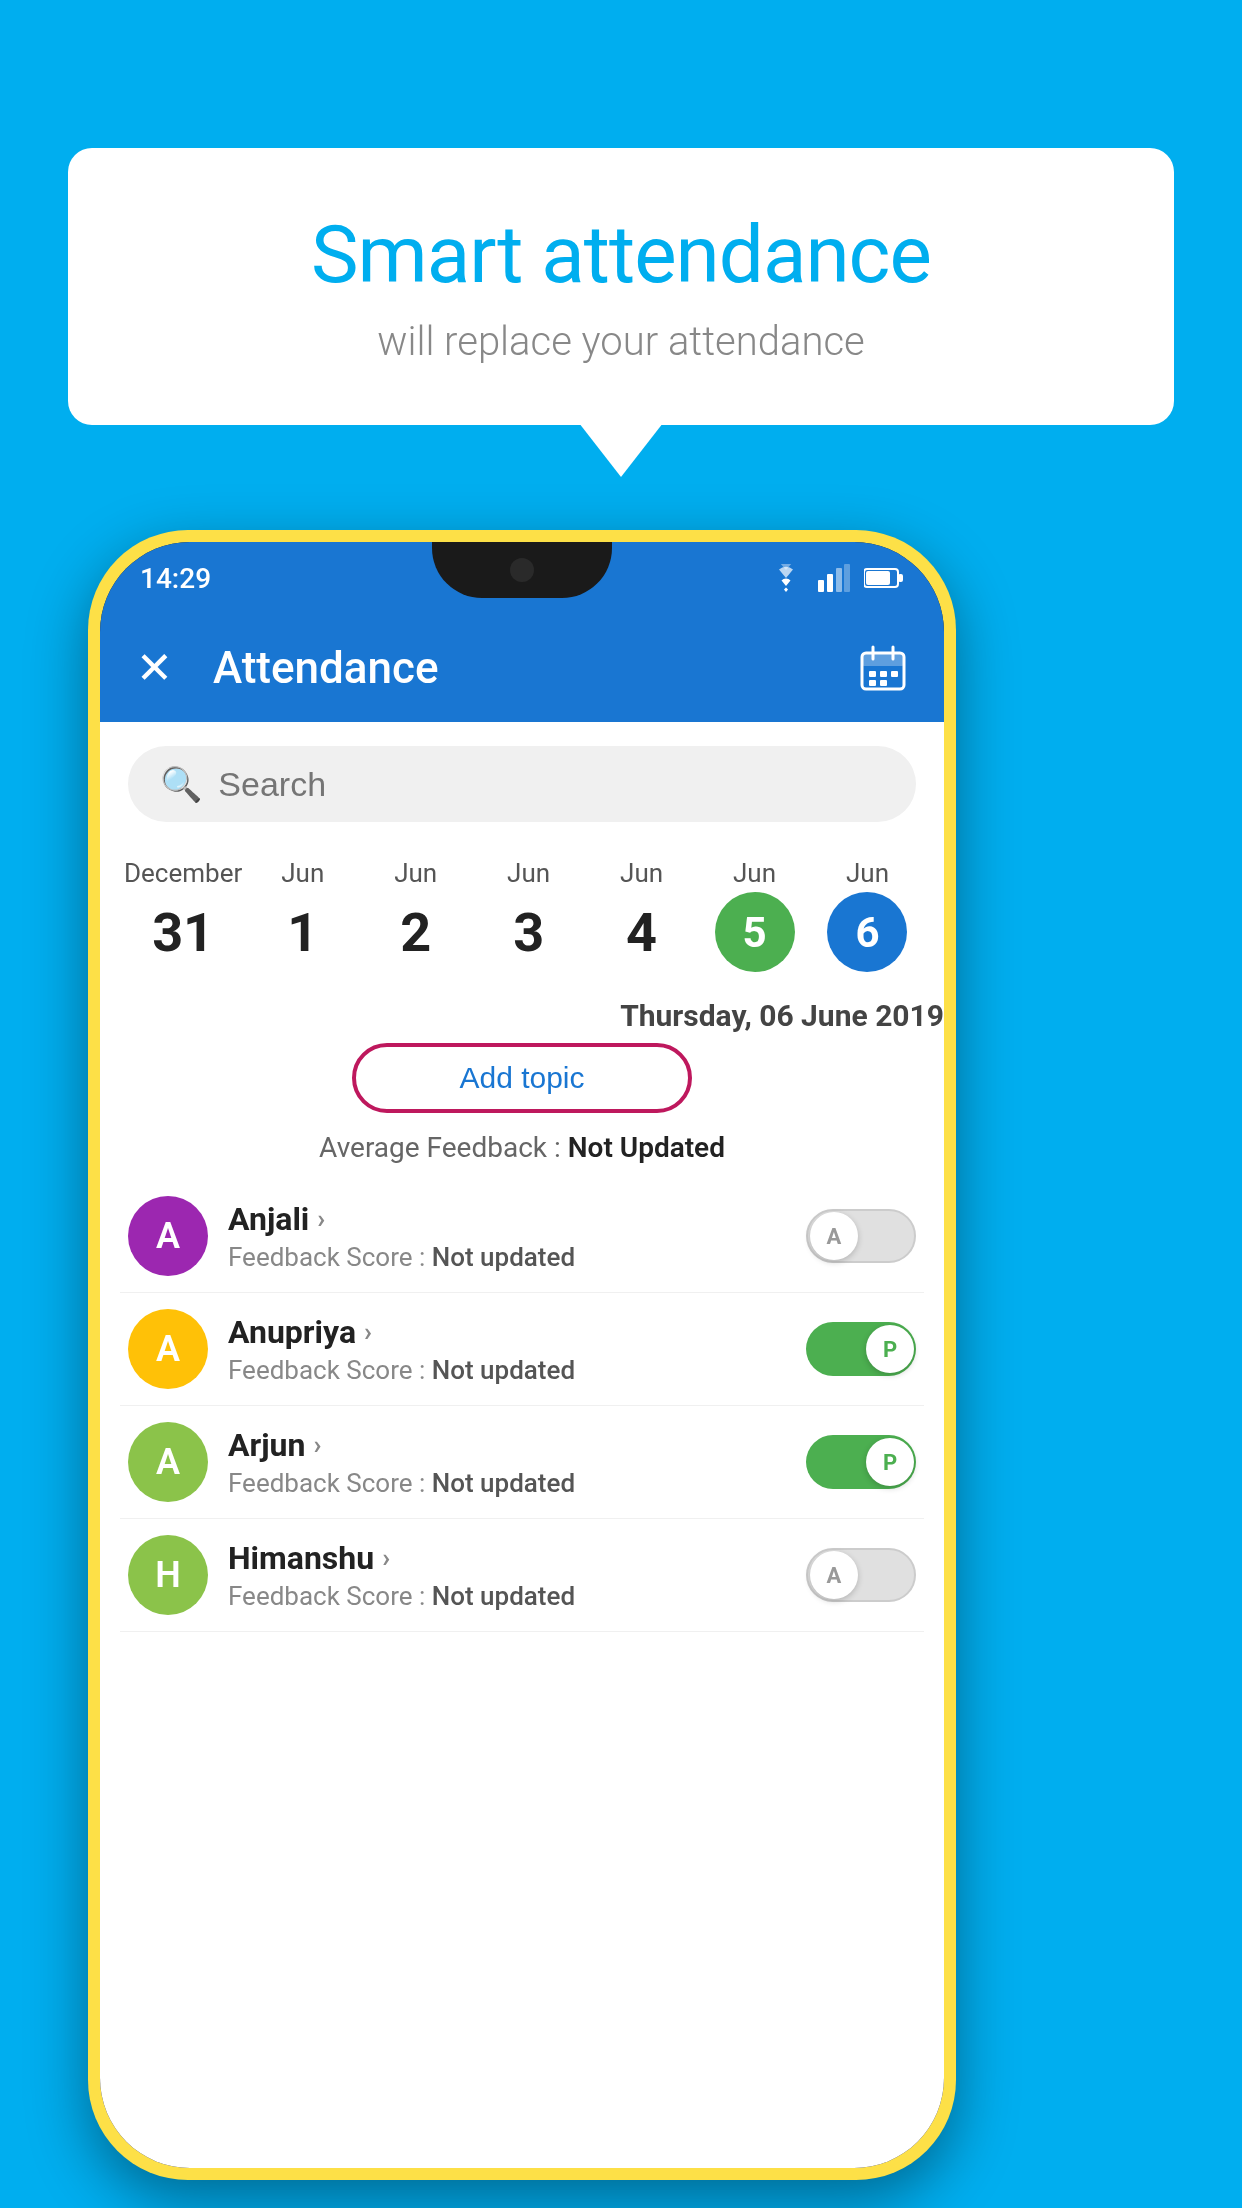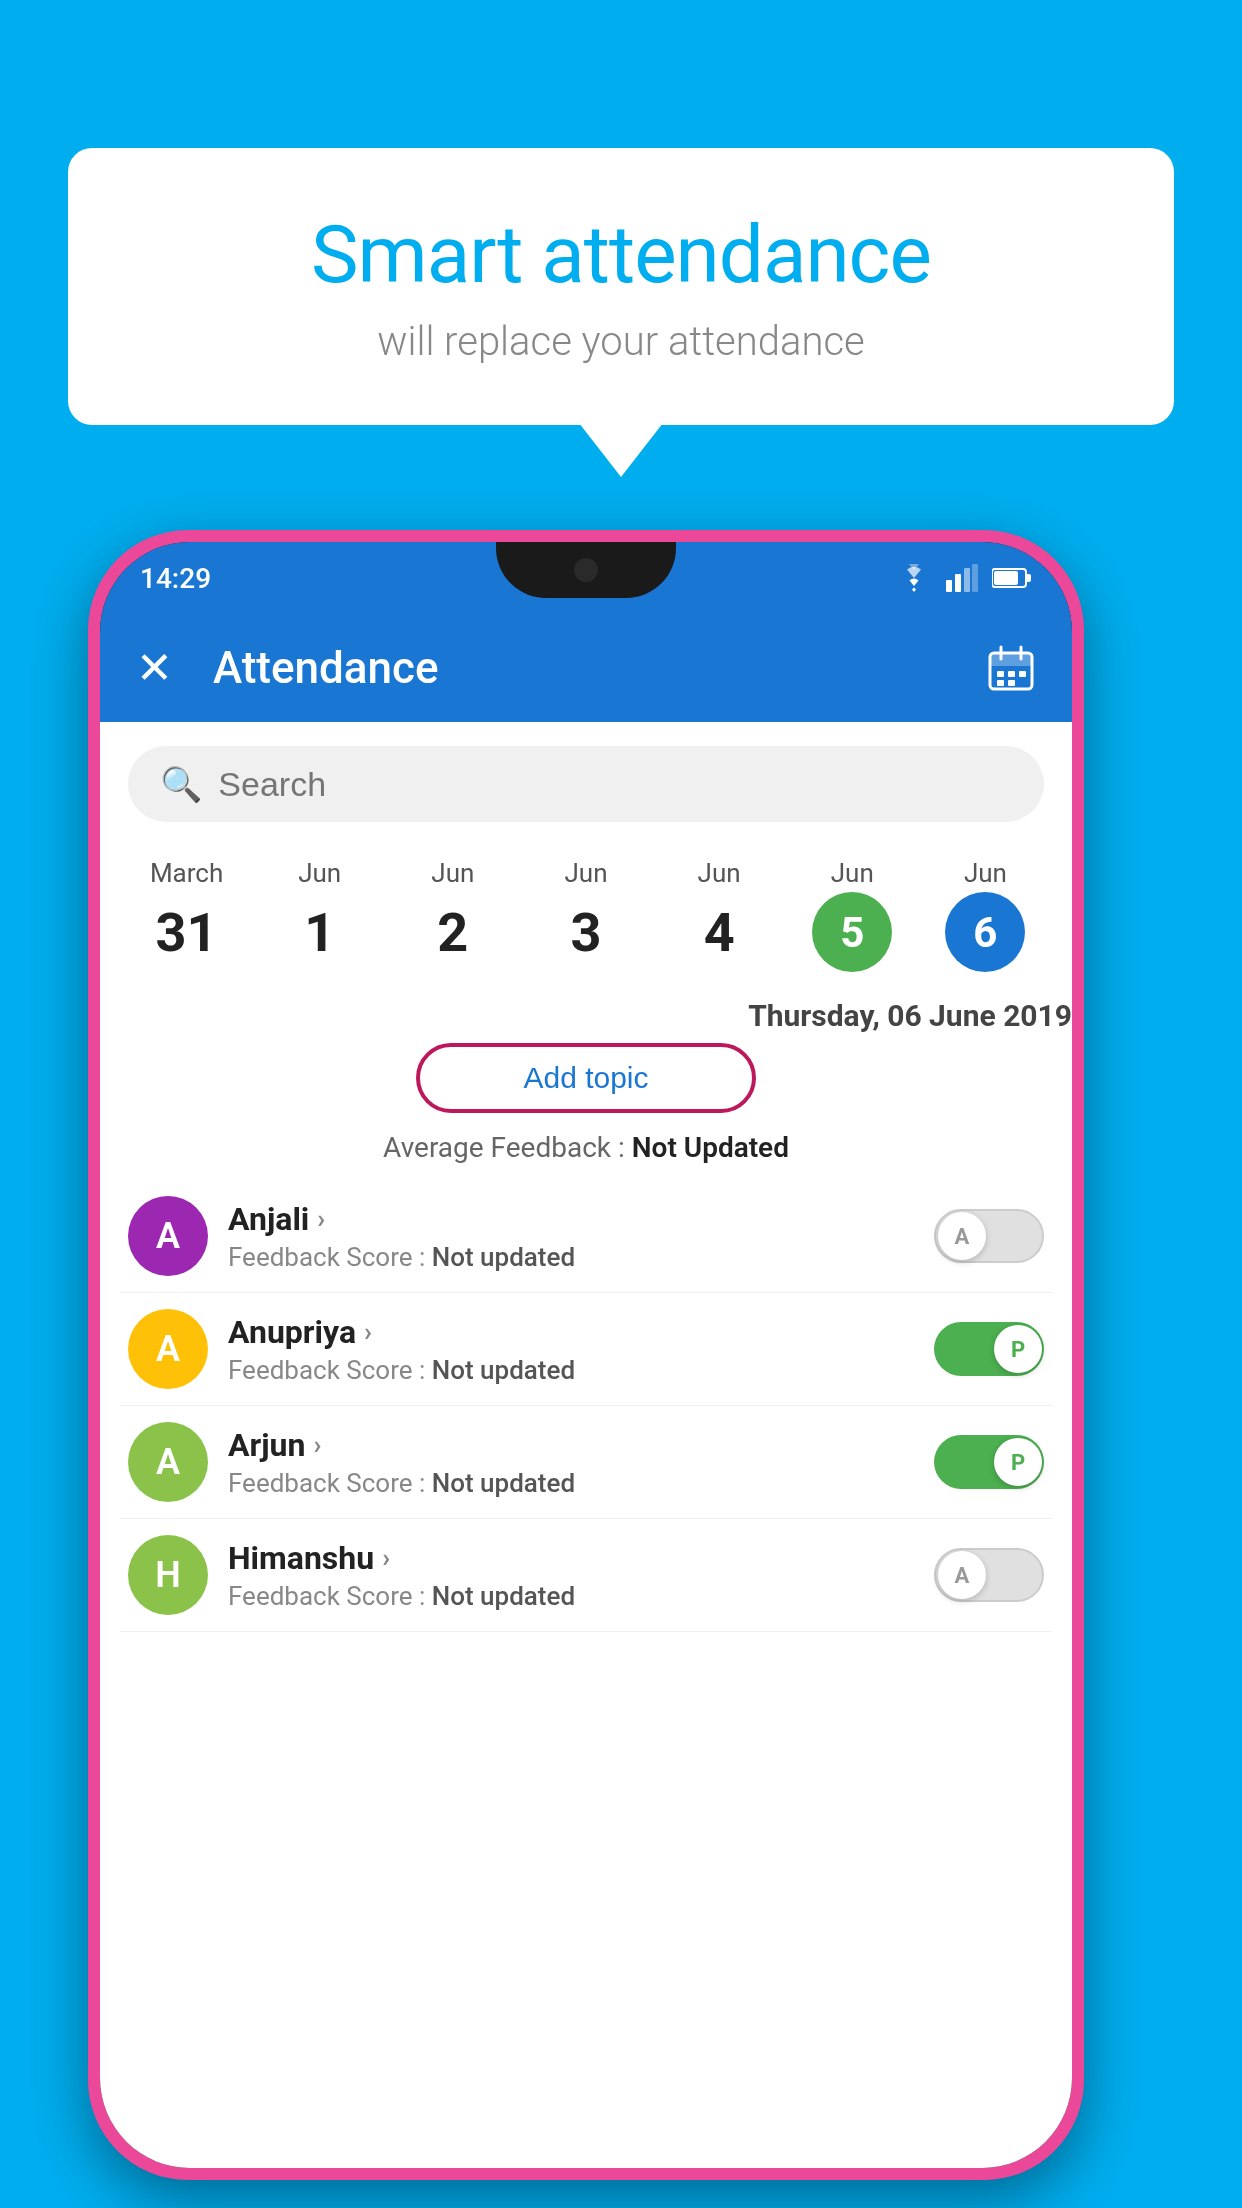--- a/index.html
+++ b/index.html
@@ -49,23 +49,23 @@
       color: #888;
       margin-top: 16px;
       font-weight: 300;
     }
 
     
     .phone-frame {
       position: absolute;
       top: 530px;
       left: 88px;
-      width: 996px;
+      width: 868px;
       height: 1650px;
-      background: #ec4899;
+      background: #fde047;
       border-radius: 100px;
       overflow: hidden;
       box-shadow: 0 20px 60px rgba(0,0,0,0.4);
     }
     .phone-inner {
       position: absolute;
       top: 12px;
       left: 12px;
       right: 12px;
       bottom: 12px;
@@ -415,21 +415,21 @@
 
     <div class="app-content">
 
       <div class="search-bar">
         <span class="search-icon">🔍</span>
         <input type="text" placeholder="Search" style="">
       </div>
 
       <div class="date-strip" id="date-strip-container">
       <div class="date-item">
-            <div class="month-label">March</div>
+            <div class="month-label">December</div>
             <div class="date-num">31</div>
           </div>
           <div class="date-item">
             <div class="month-label">Jun</div>
             <div class="date-num">1</div>
           </div>
           <div class="date-item">
             <div class="month-label">Jun</div>
             <div class="date-num">2</div>
           </div>

